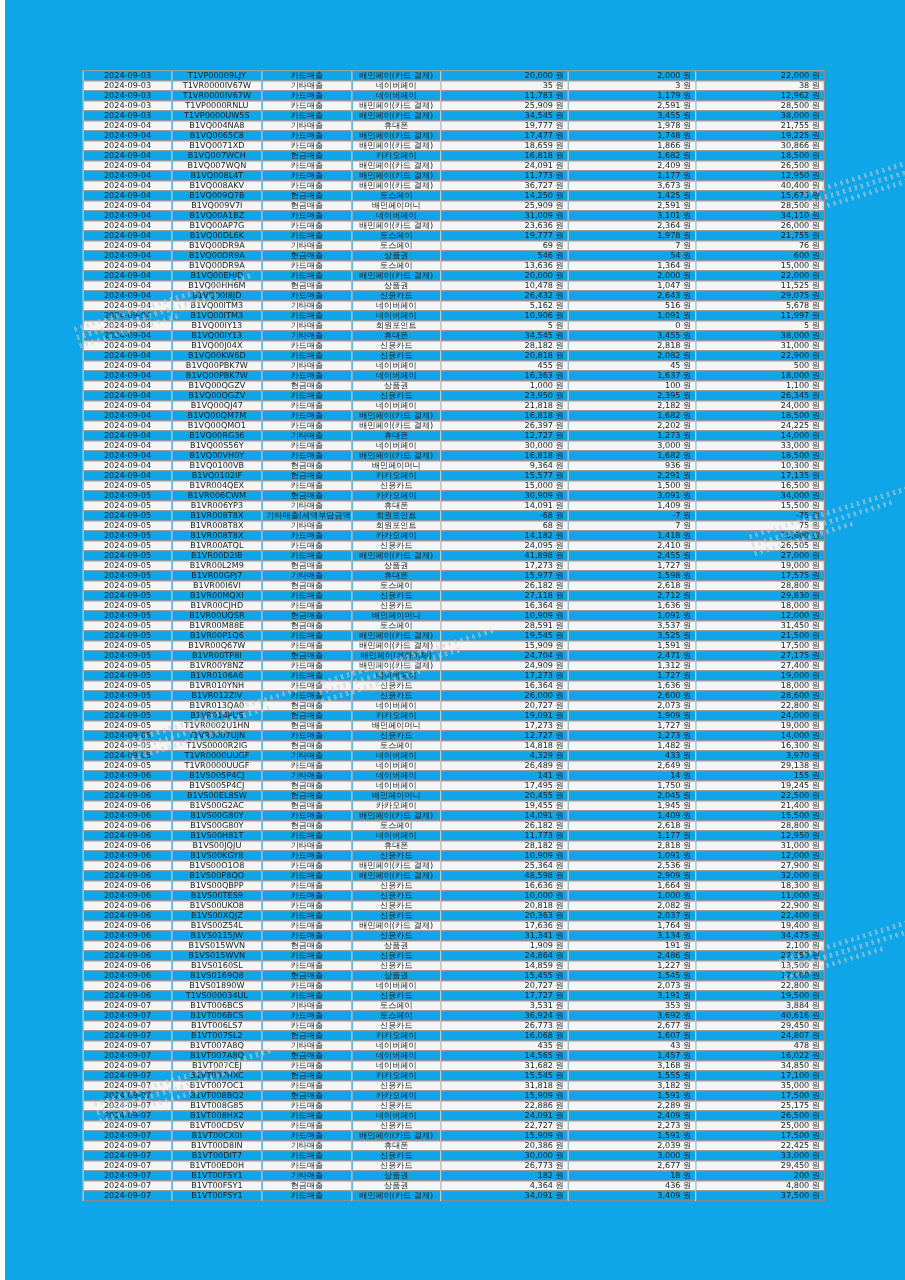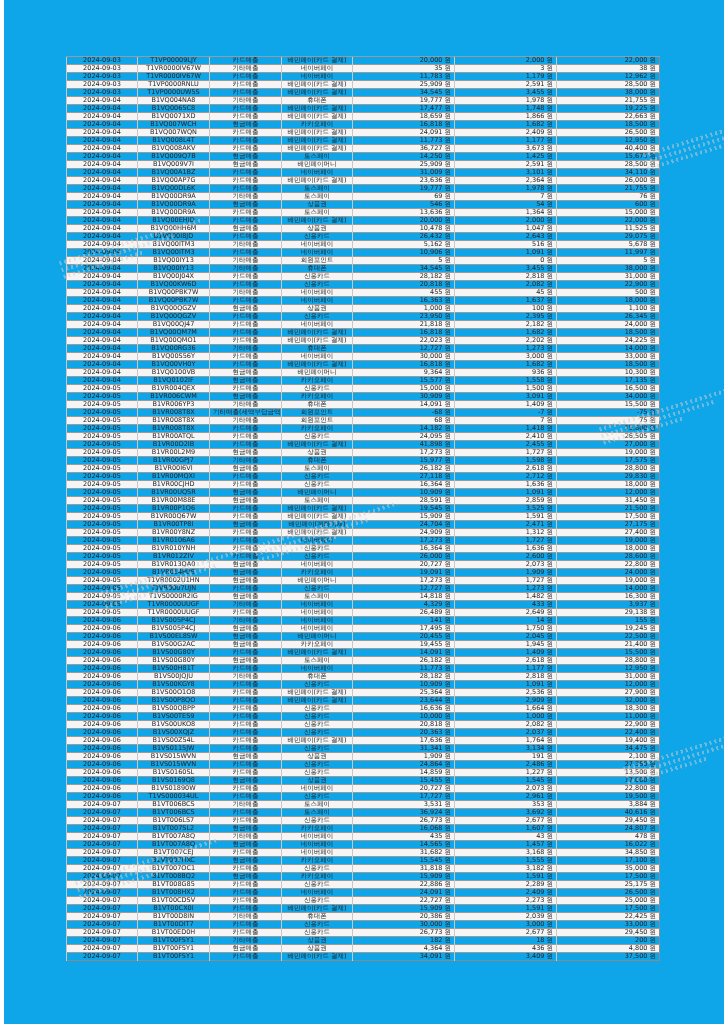--- a/index.html
+++ b/index.html
@@ -116,21 +116,21 @@
           <td class="num">1,748 원</td>
           <td class="num">19,225 원</td>
         </tr>
         <tr>
           <td class="ctr">2024-09-04</td>
           <td class="ctr">B1VQ0071XD</td>
           <td class="ctr">카드매출</td>
           <td class="ctr">배민페이(카드 결제)</td>
           <td class="num">18,659 원</td>
           <td class="num">1,866 원</td>
-          <td class="num">22,663 원</td>
+          <td class="num">30,866 원</td>
         </tr>
         <tr>
           <td class="ctr">2024-09-04</td>
           <td class="ctr">B1VQ007WCH</td>
           <td class="ctr">현금매출</td>
           <td class="ctr">카카오페이</td>
           <td class="num">16,818 원</td>
           <td class="num">1,682 원</td>
           <td class="num">18,500 원</td>
         </tr>
@@ -366,21 +366,21 @@
           <td class="ctr">배민페이(카드 결제)</td>
           <td class="num">16,818 원</td>
           <td class="num">1,682 원</td>
           <td class="num">18,500 원</td>
         </tr>
         <tr>
           <td class="ctr">2024-09-04</td>
           <td class="ctr">B1VQ00QMO1</td>
           <td class="ctr">카드매출</td>
           <td class="ctr">배민페이(카드 결제)</td>
-          <td class="num">22,023 원</td>
+          <td class="num">26,397 원</td>
           <td class="num">2,202 원</td>
           <td class="num">24,225 원</td>
         </tr>
         <tr>
           <td class="ctr">2024-09-04</td>
           <td class="ctr">B1VQ00RG36</td>
           <td class="ctr">기타매출</td>
           <td class="ctr">휴대폰</td>
           <td class="num">12,727 원</td>
           <td class="num">1,273 원</td>
@@ -412,21 +412,21 @@
           <td class="num">9,364 원</td>
           <td class="num">936 원</td>
           <td class="num">10,300 원</td>
         </tr>
         <tr>
           <td class="ctr">2024-09-04</td>
           <td class="ctr">B1VQ0102IF</td>
           <td class="ctr">현금매출</td>
           <td class="ctr">카카오페이</td>
           <td class="num">15,577 원</td>
-          <td class="num">1,558 원</td>
+          <td class="num">2,291 원</td>
           <td class="num">17,135 원</td>
         </tr>
         <tr>
           <td class="ctr">2024-09-05</td>
           <td class="ctr">B1VR004QEX</td>
           <td class="ctr">카드매출</td>
           <td class="ctr">신용카드</td>
           <td class="num">15,000 원</td>
           <td class="num">1,500 원</td>
           <td class="num">16,500 원</td>
@@ -547,21 +547,21 @@
           <td class="num">10,909 원</td>
           <td class="num">1,091 원</td>
           <td class="num">12,000 원</td>
         </tr>
         <tr>
           <td class="ctr">2024-09-05</td>
           <td class="ctr">B1VR00M88E</td>
           <td class="ctr">현금매출</td>
           <td class="ctr">토스페이</td>
           <td class="num">28,591 원</td>
-          <td class="num">2,859 원</td>
+          <td class="num">3,537 원</td>
           <td class="num">31,450 원</td>
         </tr>
         <tr>
           <td class="ctr">2024-09-05</td>
           <td class="ctr">B1VR00P1Q6</td>
           <td class="ctr">카드매출</td>
           <td class="ctr">배민페이(카드 결제)</td>
           <td class="num">19,545 원</td>
           <td class="num">3,525 원</td>
           <td class="num">21,500 원</td>
@@ -665,21 +665,21 @@
           <td class="num">1,482 원</td>
           <td class="num">16,300 원</td>
         </tr>
         <tr>
           <td class="ctr">2024-09-05</td>
           <td class="ctr">T1VR0000UUGF</td>
           <td class="ctr">기타매출</td>
           <td class="ctr">네이버페이</td>
           <td class="num">4,329 원</td>
           <td class="num">433 원</td>
-          <td class="num">3,937 원</td>
+          <td class="num">3,970 원</td>
         </tr>
         <tr>
           <td class="ctr">2024-09-05</td>
           <td class="ctr">T1VR0000UUGF</td>
           <td class="ctr">카드매출</td>
           <td class="ctr">네이버페이</td>
           <td class="num">26,489 원</td>
           <td class="num">2,649 원</td>
           <td class="num">29,138 원</td>
         </tr>
@@ -771,21 +771,21 @@
           <td class="ctr">배민페이(카드 결제)</td>
           <td class="num">25,364 원</td>
           <td class="num">2,536 원</td>
           <td class="num">27,900 원</td>
         </tr>
         <tr>
           <td class="ctr">2024-09-06</td>
           <td class="ctr">B1VS00P8QO</td>
           <td class="ctr">카드매출</td>
           <td class="ctr">배민페이(카드 결제)</td>
-          <td class="num">23,644 원</td>
+          <td class="num">48,598 원</td>
           <td class="num">2,909 원</td>
           <td class="num">32,000 원</td>
         </tr>
         <tr>
           <td class="ctr">2024-09-06</td>
           <td class="ctr">B1VS00QBPP</td>
           <td class="ctr">카드매출</td>
           <td class="ctr">신용카드</td>
           <td class="num">16,636 원</td>
           <td class="num">1,664 원</td>
@@ -880,21 +880,21 @@
           <td class="num">20,727 원</td>
           <td class="num">2,073 원</td>
           <td class="num">22,800 원</td>
         </tr>
         <tr>
           <td class="ctr">2024-09-06</td>
           <td class="ctr">T1VS000034UL</td>
           <td class="ctr">카드매출</td>
           <td class="ctr">신용카드</td>
           <td class="num">17,727 원</td>
-          <td class="num">2,961 원</td>
+          <td class="num">3,191 원</td>
           <td class="num">19,500 원</td>
         </tr>
         <tr>
           <td class="ctr">2024-09-07</td>
           <td class="ctr">B1VT006BCS</td>
           <td class="ctr">기타매출</td>
           <td class="ctr">토스페이</td>
           <td class="num">3,531 원</td>
           <td class="num">353 원</td>
           <td class="num">3,884 원</td>

